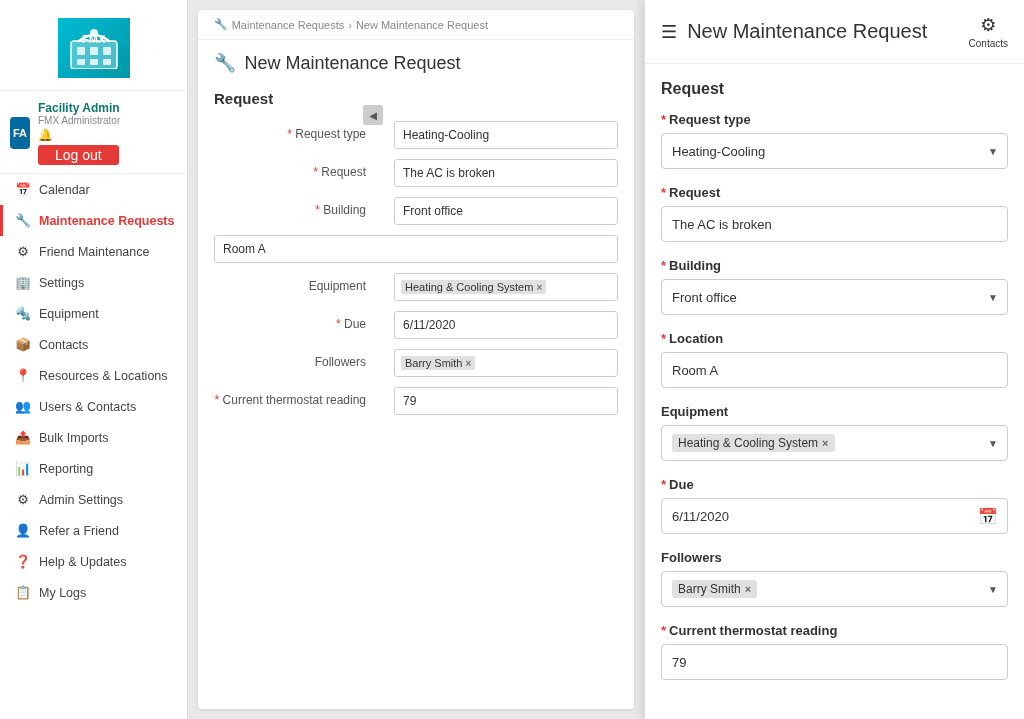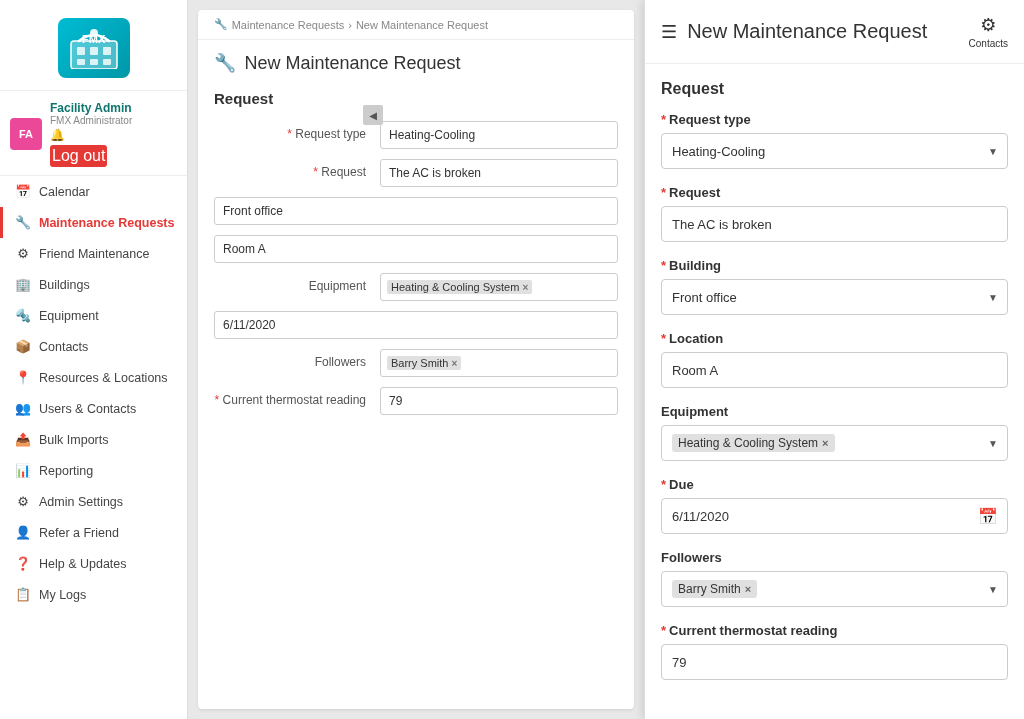--- a/index.html
+++ b/index.html
@@ -28,38 +28,38 @@
       display: flex;
       align-items: center;
       justify-content: center;
       padding: 18px 10px 12px;
       border-bottom: 1px solid #eee;
     }
     .logo-box {
       width: 72px;
       height: 60px;
       background: linear-gradient(135deg, #00bcd4, #0097a7);
-      border-radius: 8px;
+      border-radius: 0;
       display: flex;
       align-items: center;
       justify-content: center;
       position: relative;
     }
     .logo-box svg { width: 50px; height: 42px; }
     .sidebar-user {
       display: flex;
       align-items: center;
       padding: 10px 10px 8px;
       border-bottom: 1px solid #eee;
       gap: 8px;
     }
     .avatar {
-      width: 32px;
+      width: 20px;
       height: 32px;
-      background: #ec4899;
+      background: #0369a1;
       border-radius: 4px;
       color: #fff;
       display: flex;
       align-items: center;
       justify-content: center;
       font-size: 11px;
       font-weight: bold;
       flex-shrink: 0;
     }
     .user-info { flex: 1; }
@@ -71,22 +71,22 @@
       gap: 3px;
       align-items: flex-start;
       margin-top: 2px;
     }
     .bell-icon { font-size: 12px; color: #555; cursor: pointer; }
     .logout-btn {
       background: #e53935;
       color: #fff;
       border: none;
       border-radius: 3px;
-      padding: 2px 2px;
-      font-size: 16px;
+      padding: 2px 17px;
+      font-size: 14px;
       cursor: pointer;
       display: flex;
       align-items: center;
       gap: 3px;
     }
     .nav-item {
       display: flex;
       align-items: center;
       gap: 8px;
       padding: 8px 12px;
@@ -156,21 +156,21 @@
     .form-section-title {
       font-size: 15px;
       font-weight: 600;
       color: #333;
       margin-bottom: 14px;
     }
     .form-row {
       display: flex;
       align-items: flex-start;
       margin-bottom: 10px;
-      gap: 6px;
+      gap: 20px;
     }
     .form-label {
       width: 160px;
       min-width: 160px;
       text-align: right;
       font-size: 12px;
       color: #555;
       padding-top: 6px;
       padding-right: 8px;
     }
@@ -433,21 +433,21 @@
       <div class="nav-item active">
         <span class="nav-icon">🔧</span>
         <span>Maintenance Requests</span>
       </div>
       <div class="nav-item">
         <span class="nav-icon">⚙</span>
         <span>Friend Maintenance</span>
       </div>
       <div class="nav-item">
         <span class="nav-icon">🏢</span>
-        <span>Buildings</span>
+        <span>Settings</span>
       </div>
       <div class="nav-item">
         <span class="nav-icon">🔩</span>
         <span>Equipment</span>
       </div>
       <div class="nav-item">
         <span class="nav-icon">📦</span>
         <span>Contacts</span>
       </div>
       <div class="nav-item">
@@ -513,38 +513,40 @@
           <div class="form-label"><span class="req">*</span> <span>Request type</span></div>
           <input class="form-control" type="text" value="Heating-Cooling" style="">
         </div>
 
         <div class="form-row">
           <div class="form-label"><span class="req">*</span> <span>Request</span></div>
           <input class="form-control" type="text" value="The AC is broken" style="">
         </div>
 
         <div class="form-row">
+          <div class="form-label"><span class="req">*</span> <span>Building</span></div>
           <input class="form-control" type="text" value="Front office" style="">
         </div>
 
         <div class="form-row">
           <input class="form-control" type="text" value="Room A" style="">
         </div>
 
         <div class="form-row">
           <div class="form-label">Equipment</div>
           <div class="tag-input">
             <span class="tag">
               <span>Heating &amp; Cooling System</span>
               <span class="tag-remove">×</span>
             </span>
           </div>
         </div>
 
         <div class="form-row">
+          <div class="form-label"><span class="req">*</span> <span>Due</span></div>
           <input class="form-control" type="text" value="6/11/2020" style="">
         </div>
 
         <div class="form-row">
           <div class="form-label">Followers</div>
           <div class="tag-input">
             <span class="tag">
               <span>Barry Smith</span>
               <span class="tag-remove">×</span>
             </span>

